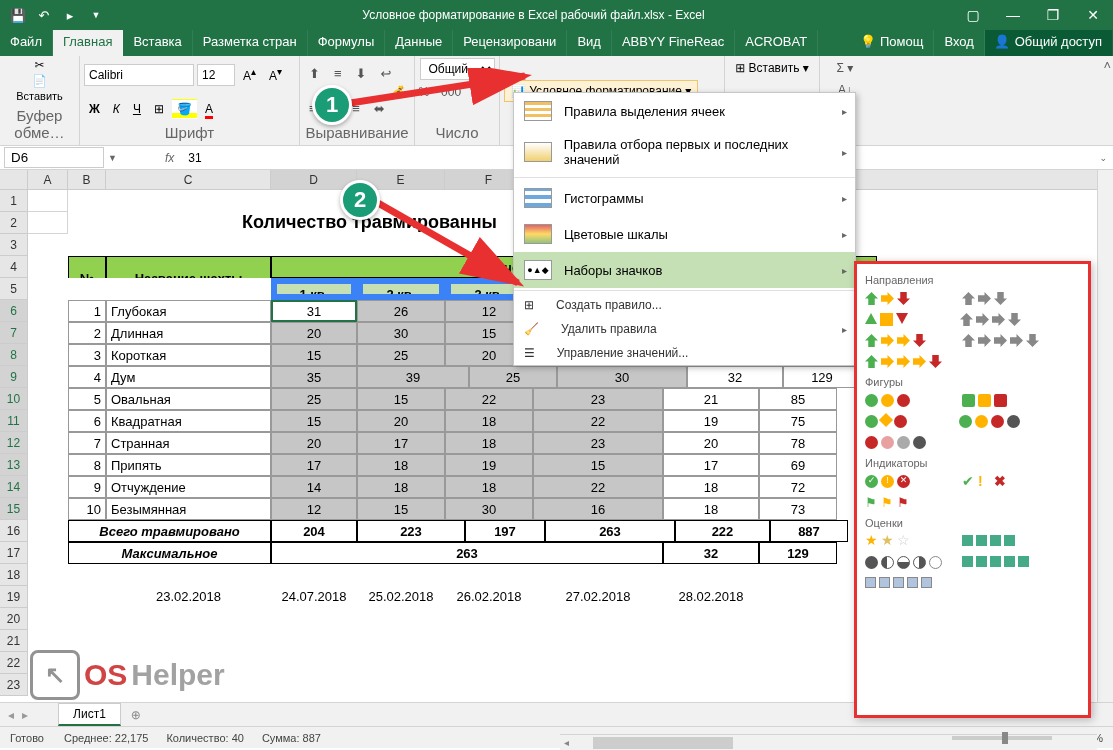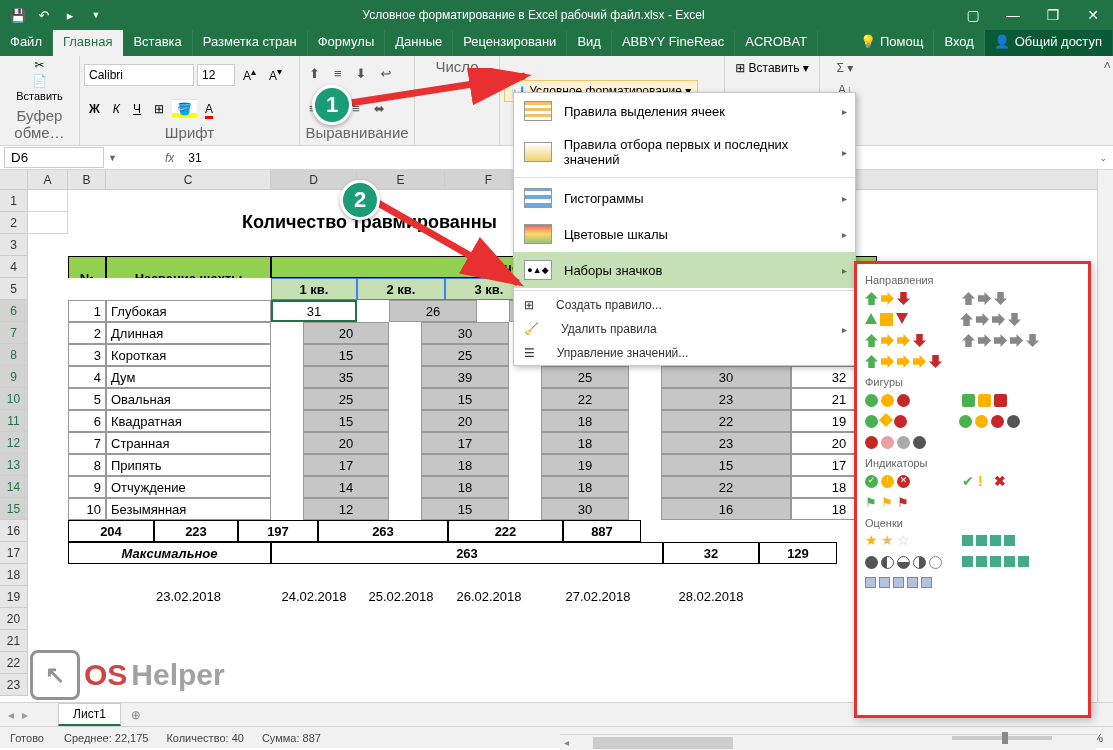--- a/index.html
+++ b/index.html
@@ -42,23 +42,23 @@
 .corner { width: 28px; background: #e6e6e6; border-right: 1px solid #ccc; }
 .grid-body { display: flex; }
 .row-headers { width: 28px; }
 .row-header { height: 22px; background: #e6e6e6; border-bottom: 1px solid #ccc; border-right: 1px solid #ccc; text-align: center; font-size: 12px; line-height: 22px; color: #333; }
 .row-header.sel { background: #d3d3d3; color: #217346; }
 
 .cells { position: relative; }
 .row { display: flex; height: 22px; }
 .cell { border-right: 1px solid #d4d4d4; border-bottom: 1px solid #d4d4d4; font-size: 13px; padding: 0 4px; line-height: 21px; overflow: hidden; white-space: nowrap; background: #fff; }
 .cell.hdr-green { background: #92d050; font-weight: bold; text-align: center; border: 1px solid #000; }
-.cell.hdr-light { background: #c6e0b4; font-weight: bold; text-align: center; border: 1px solid #3b82f6; }
+.cell.hdr-light { background: #c6e0b4; font-weight: bold; text-align: center; border: 6px solid #3b82f6; }
 .cell.data { text-align: center; border: 1px solid #999; }
-.cell.sel-range { background: #c6c6c6; margin-left: 32px; }
+.cell.sel-range { background: #c6c6c6; }
 .cell.active { background: #fff; outline: 2px solid #217346; outline-offset: -2px; }
 .cell.name { text-align: left; border: 1px solid #999; }
 .cell.num { text-align: right; border: 1px solid #999; }
 .cell.total { font-weight: bold; text-align: center; border: 1px solid #000; }
 .cell.total-label { font-style: italic; font-weight: bold; text-align: center; border: 1px solid #000; }
 
 
 .cf-dropdown { position: absolute; left: 513px; top: 92px; width: 343px; background: #fff; border: 1px solid #c6c6c6; box-shadow: 2px 2px 6px rgba(0,0,0,0.25); z-index: 50; font-size: 13px; }
 .cf-item { display: flex; align-items: center; padding: 8px 10px; gap: 12px; cursor: pointer; position: relative; }
 .cf-item:hover, .cf-item.hover { background: #c5e0b4; }
@@ -193,20 +193,30 @@
       <span class="rbtn">⬇</span>
       <span class="rbtn">↩</span>
       <span class="rbtn">≡</span>
       <span class="rbtn">≡</span>
       <span class="rbtn">≡</span>
       <span class="rbtn">⬌</span>
     </div>
     <div class="ribbon-group-label">Выравнивание</div>
   </div>
   <div class="ribbon-group" style="width:85px">
+    <div class="ribbon-content" style="flex-direction:column;gap:2px">
+      <select class="font-select" style="width:75px"><option>Общий</option></select>
+      <div style="display:flex;gap:2px;color:#555">
+        <span class="rbtn">💰</span>
+        <span class="rbtn">%</span>
+        <span class="rbtn">000</span>
+        <span class="rbtn">←0</span>
+        <span class="rbtn">0→</span>
+      </div>
+    </div>
     <div class="ribbon-group-label">Число</div>
   </div>
   <div class="ribbon-group" style="width:225px">
     <div class="ribbon-content">
       <span class="rbtn" style="border:1px solid #f0c36d;background:#fdf1d6;padding:3px 6px">📊 <span>Условное форматирование</span> ▾</span>
     </div>
     <div class="ribbon-group-label" style="visibility:hidden">Стили</div>
   </div>
   <div class="ribbon-group" style="width:95px">
     <div class="ribbon-content" style="flex-direction:column">
@@ -330,21 +340,21 @@
             <div class="cell data sel-range" style="width:88px">20</div>
             <div class="cell data sel-range" style="width:130px"></div>
             <div class="cell data" style="width:96px">24</div>
             <div class="cell data" style="width:78px">97</div>
           </div>
           <div class="row">
             <div class="cell" style="width:40px;border:none"></div>
             <div class="cell num" style="width:38px">4</div>
             <div class="cell name" style="width:165px">Дум</div>
             <div class="cell data sel-range" style="width:86px">35</div>
-            <div class="cell data sel-range" style="width:88px">39</div>
+            <div class="cell data sel-range" style="width:112px">39</div>
             <div class="cell data sel-range" style="width:88px">25</div>
             <div class="cell data sel-range" style="width:130px">30</div>
             <div class="cell data" style="width:96px">32</div>
             <div class="cell data" style="width:78px">129</div>
           </div>
           <div class="row">
             <div class="cell" style="width:40px;border:none"></div>
             <div class="cell num" style="width:38px">5</div>
             <div class="cell name" style="width:165px">Овальная</div>
             <div class="cell data sel-range" style="width:86px">25</div>
@@ -406,41 +416,42 @@
             <div class="cell data sel-range" style="width:88px">15</div>
             <div class="cell data sel-range" style="width:88px">30</div>
             <div class="cell data sel-range" style="width:130px">16</div>
             <div class="cell data" style="width:96px">18</div>
             <div class="cell data" style="width:78px">73</div>
           </div>
         </div>
 
       <div class="row">
         <div class="cell" style="width:40px;border:none"></div>
+        <div class="cell total-label" style="width:203px">Всего травмировано</div>
         <div class="cell total" style="width:86px">204</div>
-        <div class="cell total" style="width:84px">223</div>
+        <div class="cell total" style="width:108px">223</div>
         <div class="cell total" style="width:80px">197</div>
         <div class="cell total" style="width:130px">263</div>
-        <div class="cell total" style="width:115px">222</div>
+        <div class="cell total" style="width:95px">222</div>
         <div class="cell total" style="width:78px">887</div>
       </div>
       <div class="row">
         <div class="cell" style="width:40px;border:none"></div>
         <div class="cell total-label" style="width:203px">Максимальное</div>
         <div class="cell total" style="width:392px">263</div>
         <div class="cell total" style="width:96px">32</div>
         <div class="cell total" style="width:78px">129</div>
       </div>
       <div class="row">
           <div class="cell" style="width:849px;border:none"></div>
         </div>
       <div class="row">
         <div class="cell" style="width:78px;border:none"></div>
         <div class="cell" style="width:165px;text-align:center;border:none">23.02.2018</div>
-        <div class="cell" style="width:86px;text-align:center;border:none">24.02.2018</div>
+        <div class="cell" style="width:86px;text-align:center;border:none">24.07.2018</div>
         <div class="cell" style="width:88px;text-align:center;border:none">25.02.2018</div>
         <div class="cell" style="width:88px;text-align:center;border:none">26.02.2018</div>
         <div class="cell" style="width:130px;text-align:center;border:none">27.02.2018</div>
         <div class="cell" style="width:96px;text-align:center;border:none">28.02.2018</div>
       </div>
     </div>
   </div>
   <div class="scrollbar-v"></div>
 </div>
 

